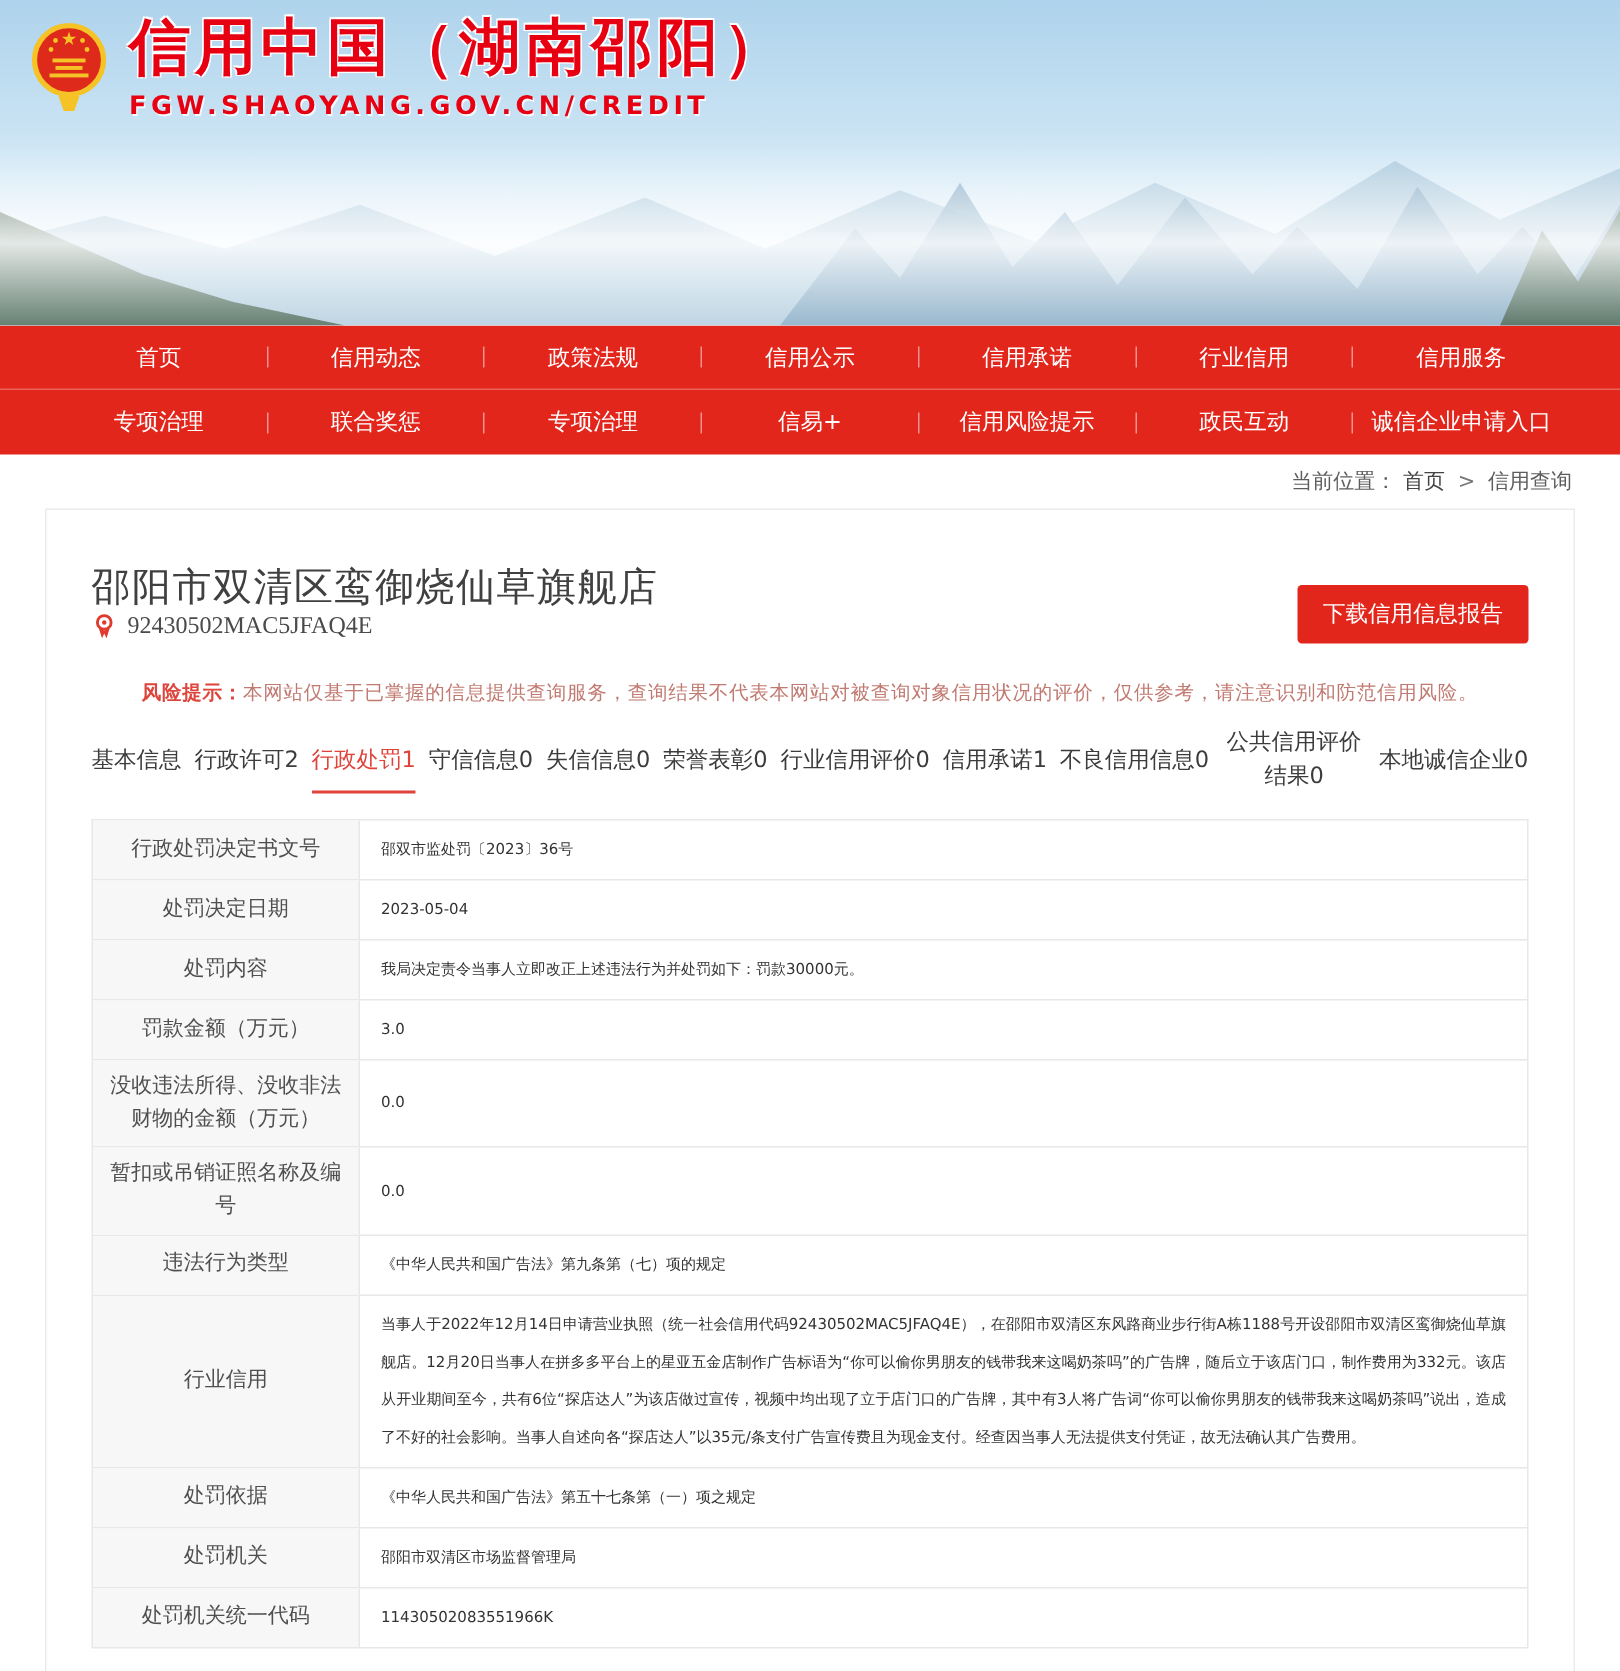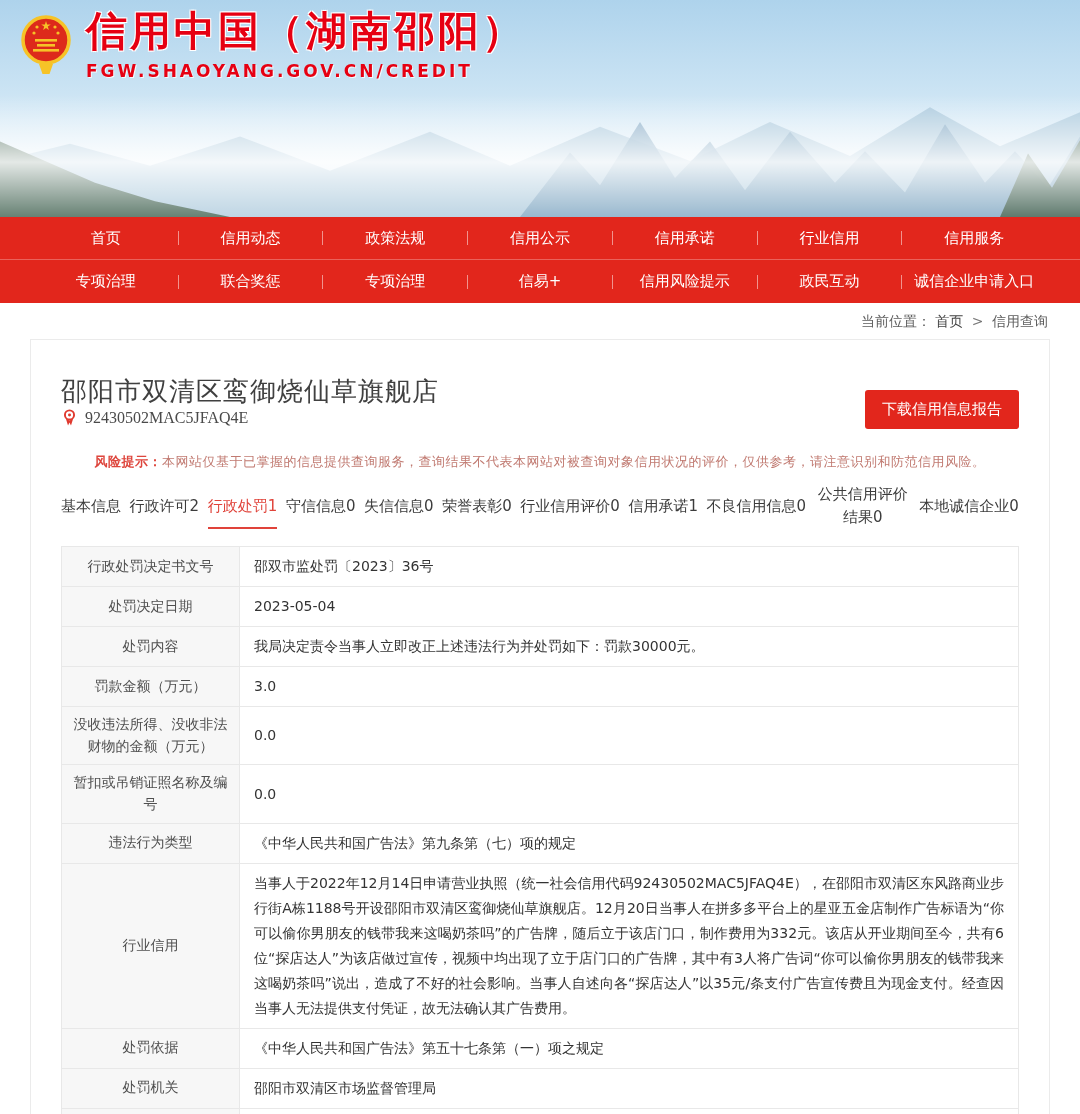--- a/index.html
+++ b/index.html
@@ -46,21 +46,21 @@
   .tab { font-size:15px; color:#3c3c3c; cursor:pointer; padding:13px 0 11px 0; white-space:nowrap; border-bottom:2px solid transparent; }
   .tab.active { color:#e0433a; border-bottom-color:#e0433a; }
   .tab.wrap { white-space:normal; width:96px; text-align:center; line-height:1.5; padding:4px 0; }
 
   
   .info-table { margin-top:12px; border:1px solid #e8e8e8; border-bottom:none; }
   .trow { display:flex; border-bottom:1px solid #e8e8e8; min-height:40px; }
   .tlabel { width:178px; min-width:178px; background:#f7f7f7; border-right:1px solid #e8e8e8;
     display:flex; align-items:center; justify-content:center; text-align:center;
     font-size:14px; color:#4f4f4f; padding:7px 10px; line-height:1.55; }
-  .tvalue { flex:1; display:flex; align-items:center; font-size:14px; color:#333;
+  .tvalue { flex:1; display:flex; align-items:center; font-size:10px; color:#333;
     padding:7px 14px; line-height:25px; }
   .tvalue.long { text-align:justify; }
 </style>
 </head>
 <body>
 
 <header class="site-header">
   <svg class="mountains" viewBox="0 0 1080 178" preserveAspectRatio="none" aria-hidden="true">
     <defs>
       <linearGradient id="fog" x1="0" y1="0" x2="0" y2="1">

